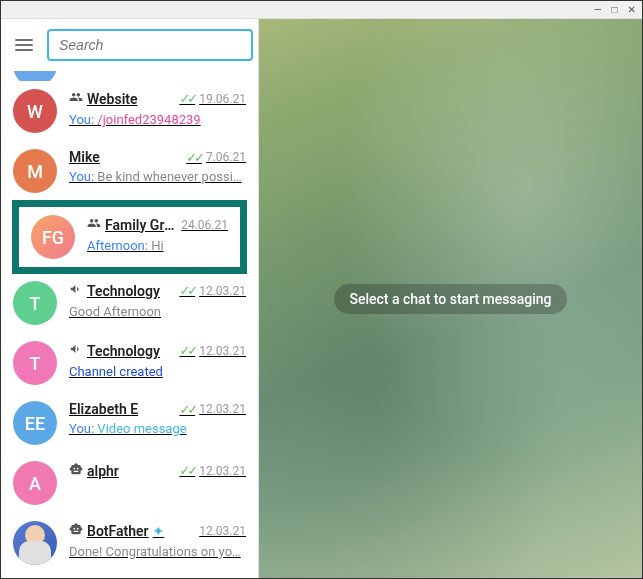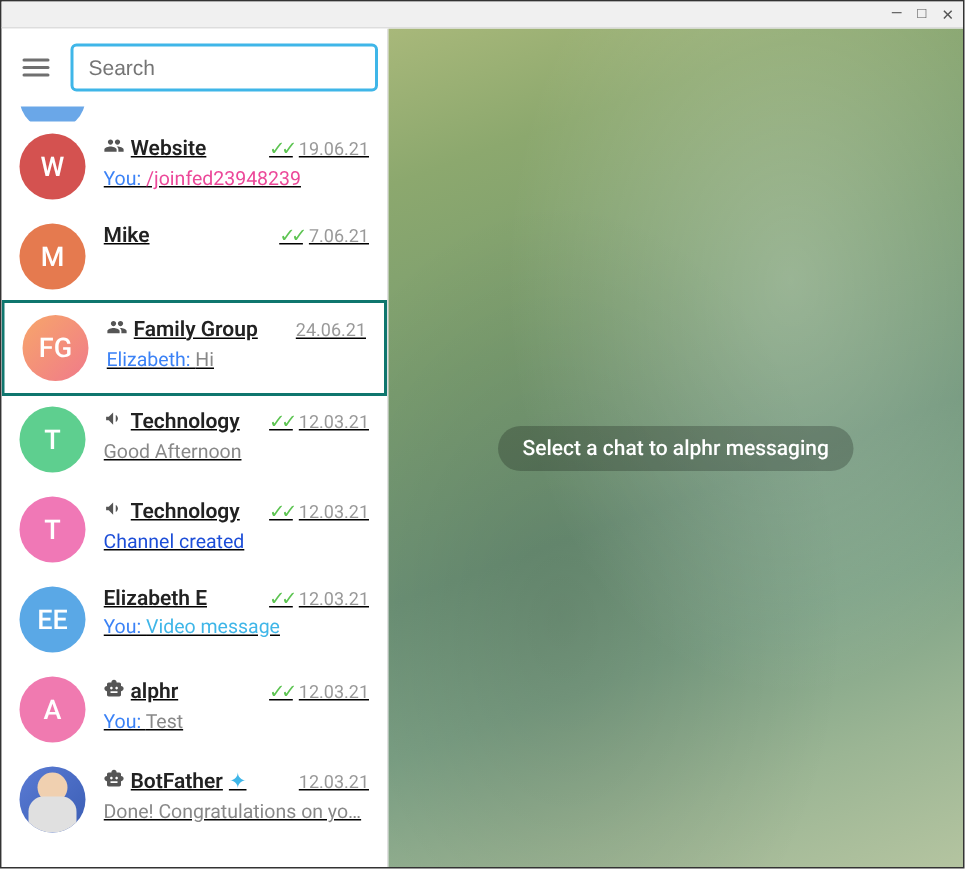--- a/index.html
+++ b/index.html
@@ -58,36 +58,37 @@
     }
     .search-input {
       flex: 1;
       height: 32px;
       border: 2px solid #3fb6e8;
       border-radius: 4px;
       padding: 0 10px;
       font-size: 14px;
       outline: none;
       color: #999;
+      font-style: italic;
     }
     .chat-list {
       flex: 1;
       overflow: hidden;
     }
     .chat-item {
       display: flex;
       align-items: flex-start;
       padding: 8px 12px;
       gap: 12px;
       cursor: pointer;
       position: relative;
     }
     .chat-item.highlighted {
-      border: 2px solid #0f766e;
-      margin: -1px 0;
+      border: 7px solid #0f766e;
+      margin: -1px 11px;
     }
     .avatar {
       width: 44px;
       height: 44px;
       border-radius: 50%;
       display: flex;
       align-items: center;
       justify-content: center;
       color: #fff;
       font-size: 18px;
@@ -254,38 +255,41 @@
     <div class="chat-body">
       <div class="chat-top">
 
         <span class="chat-name">Mike</span>
 
         <span class="chat-meta">
           <span class="checks">✓✓</span>
           <span class="chat-date">7.06.21</span>
         </span>
       </div>
+      <div class="chat-preview">
+        <span class="sender">You: </span><span>Be kind whenever possi…</span>
+      </div>
     </div>
   </div>
         <div class="chat-item highlighted">
     <div class="avatar" style="background:linear-gradient(135deg,#f7a66a,#f07a8a)">FG</div>
     <div class="chat-body">
       <div class="chat-top">
         <span><svg class="chat-icon" viewBox="0 0 24 24">
                   <path d="M16 11c1.66 0 3-1.34 3-3s-1.34-3-3-3-3 1.34-3 3 1.34 3 3 3zm-8 0c1.66 0 3-1.34 3-3S9.66 5 8 5 5 6.34 5 8s1.34 3 3 3zm0 2c-2.33 0-7 1.17-7 3.5V19h14v-2.5C15 14.17 10.33 13 8 13zm8 0c-.29 0-.62.02-.97.05 1.16.84 1.97 1.97 1.97 3.45V19h6v-2.5c0-2.33-4.67-3.5-7-3.5z"></path>
                 </svg></span>
         <span class="chat-name">Family Group</span>
 
         <span class="chat-meta">
 
           <span class="chat-date">24.06.21</span>
         </span>
       </div>
       <div class="chat-preview">
-        <span class="sender">Elizabeth: </span><span>Hi</span>
+        <span class="sender">Afternoon: </span><span>Hi</span>
       </div>
     </div>
   </div>
         <div class="chat-item">
     <div class="avatar" style="background:#5ecf8f">T</div>
     <div class="chat-body">
       <div class="chat-top">
         <span><svg class="chat-icon" viewBox="0 0 24 24">
                   <path d="M3 10v4h3l5 5V5L6 10H3zm13.5 2c0-1.77-1.02-3.29-2.5-4.03v8.05c1.48-.73 2.5-2.25 2.5-4.02z"></path>
                 </svg></span>
@@ -343,23 +347,20 @@
       <div class="chat-top">
         <span><svg class="chat-icon" viewBox="0 0 24 24">
                   <path d="M20 9V7c0-1.1-.9-2-2-2h-3c0-1.66-1.34-3-3-3S9 3.34 9 5H6c-1.1 0-2 .9-2 2v2c-1.66 0-3 1.34-3 3s1.34 3 3 3v4c0 1.1.9 2 2 2h12c1.1 0 2-.9 2-2v-4c1.66 0 3-1.34 3-3s-1.34-3-3-3zM7.5 11.5c0-.83.67-1.5 1.5-1.5s1.5.67 1.5 1.5S9.83 13 9 13s-1.5-.67-1.5-1.5zM16 17H8v-2h8v2zm-1-4c-.83 0-1.5-.67-1.5-1.5S14.17 10 15 10s1.5.67 1.5 1.5S15.83 13 15 13z"></path>
                 </svg></span>
         <span class="chat-name">alphr</span>
 
         <span class="chat-meta">
           <span class="checks">✓✓</span>
           <span class="chat-date">12.03.21</span>
         </span>
-      </div>
-      <div class="chat-preview">
-        <span class="sender">You: </span><span>Test</span>
       </div>
     </div>
   </div>
         <div class="chat-item">
     <div class="bot-avatar"></div>
     <div class="chat-body">
       <div class="chat-top">
         <span><svg class="chat-icon" viewBox="0 0 24 24">
                   <path d="M20 9V7c0-1.1-.9-2-2-2h-3c0-1.66-1.34-3-3-3S9 3.34 9 5H6c-1.1 0-2 .9-2 2v2c-1.66 0-3 1.34-3 3s1.34 3 3 3v4c0 1.1.9 2 2 2h12c1.1 0 2-.9 2-2v-4c1.66 0 3-1.34 3-3s-1.34-3-3-3zM7.5 11.5c0-.83.67-1.5 1.5-1.5s1.5.67 1.5 1.5S9.83 13 9 13s-1.5-.67-1.5-1.5zM16 17H8v-2h8v2zm-1-4c-.83 0-1.5-.67-1.5-1.5S14.17 10 15 10s1.5.67 1.5 1.5S15.83 13 15 13z"></path>
                 </svg></span>
@@ -372,15 +373,15 @@
       </div>
       <div class="chat-preview">
         <span>Done! Congratulations on yo…</span>
       </div>
     </div>
   </div>
       </div>
   </div>
 
   <div class="main">
-    <div class="placeholder">Select a chat to alphr messaging</div>
+    <div class="placeholder">Select a chat to start messaging</div>
   </div>
 </div>
 
 </body></html>

